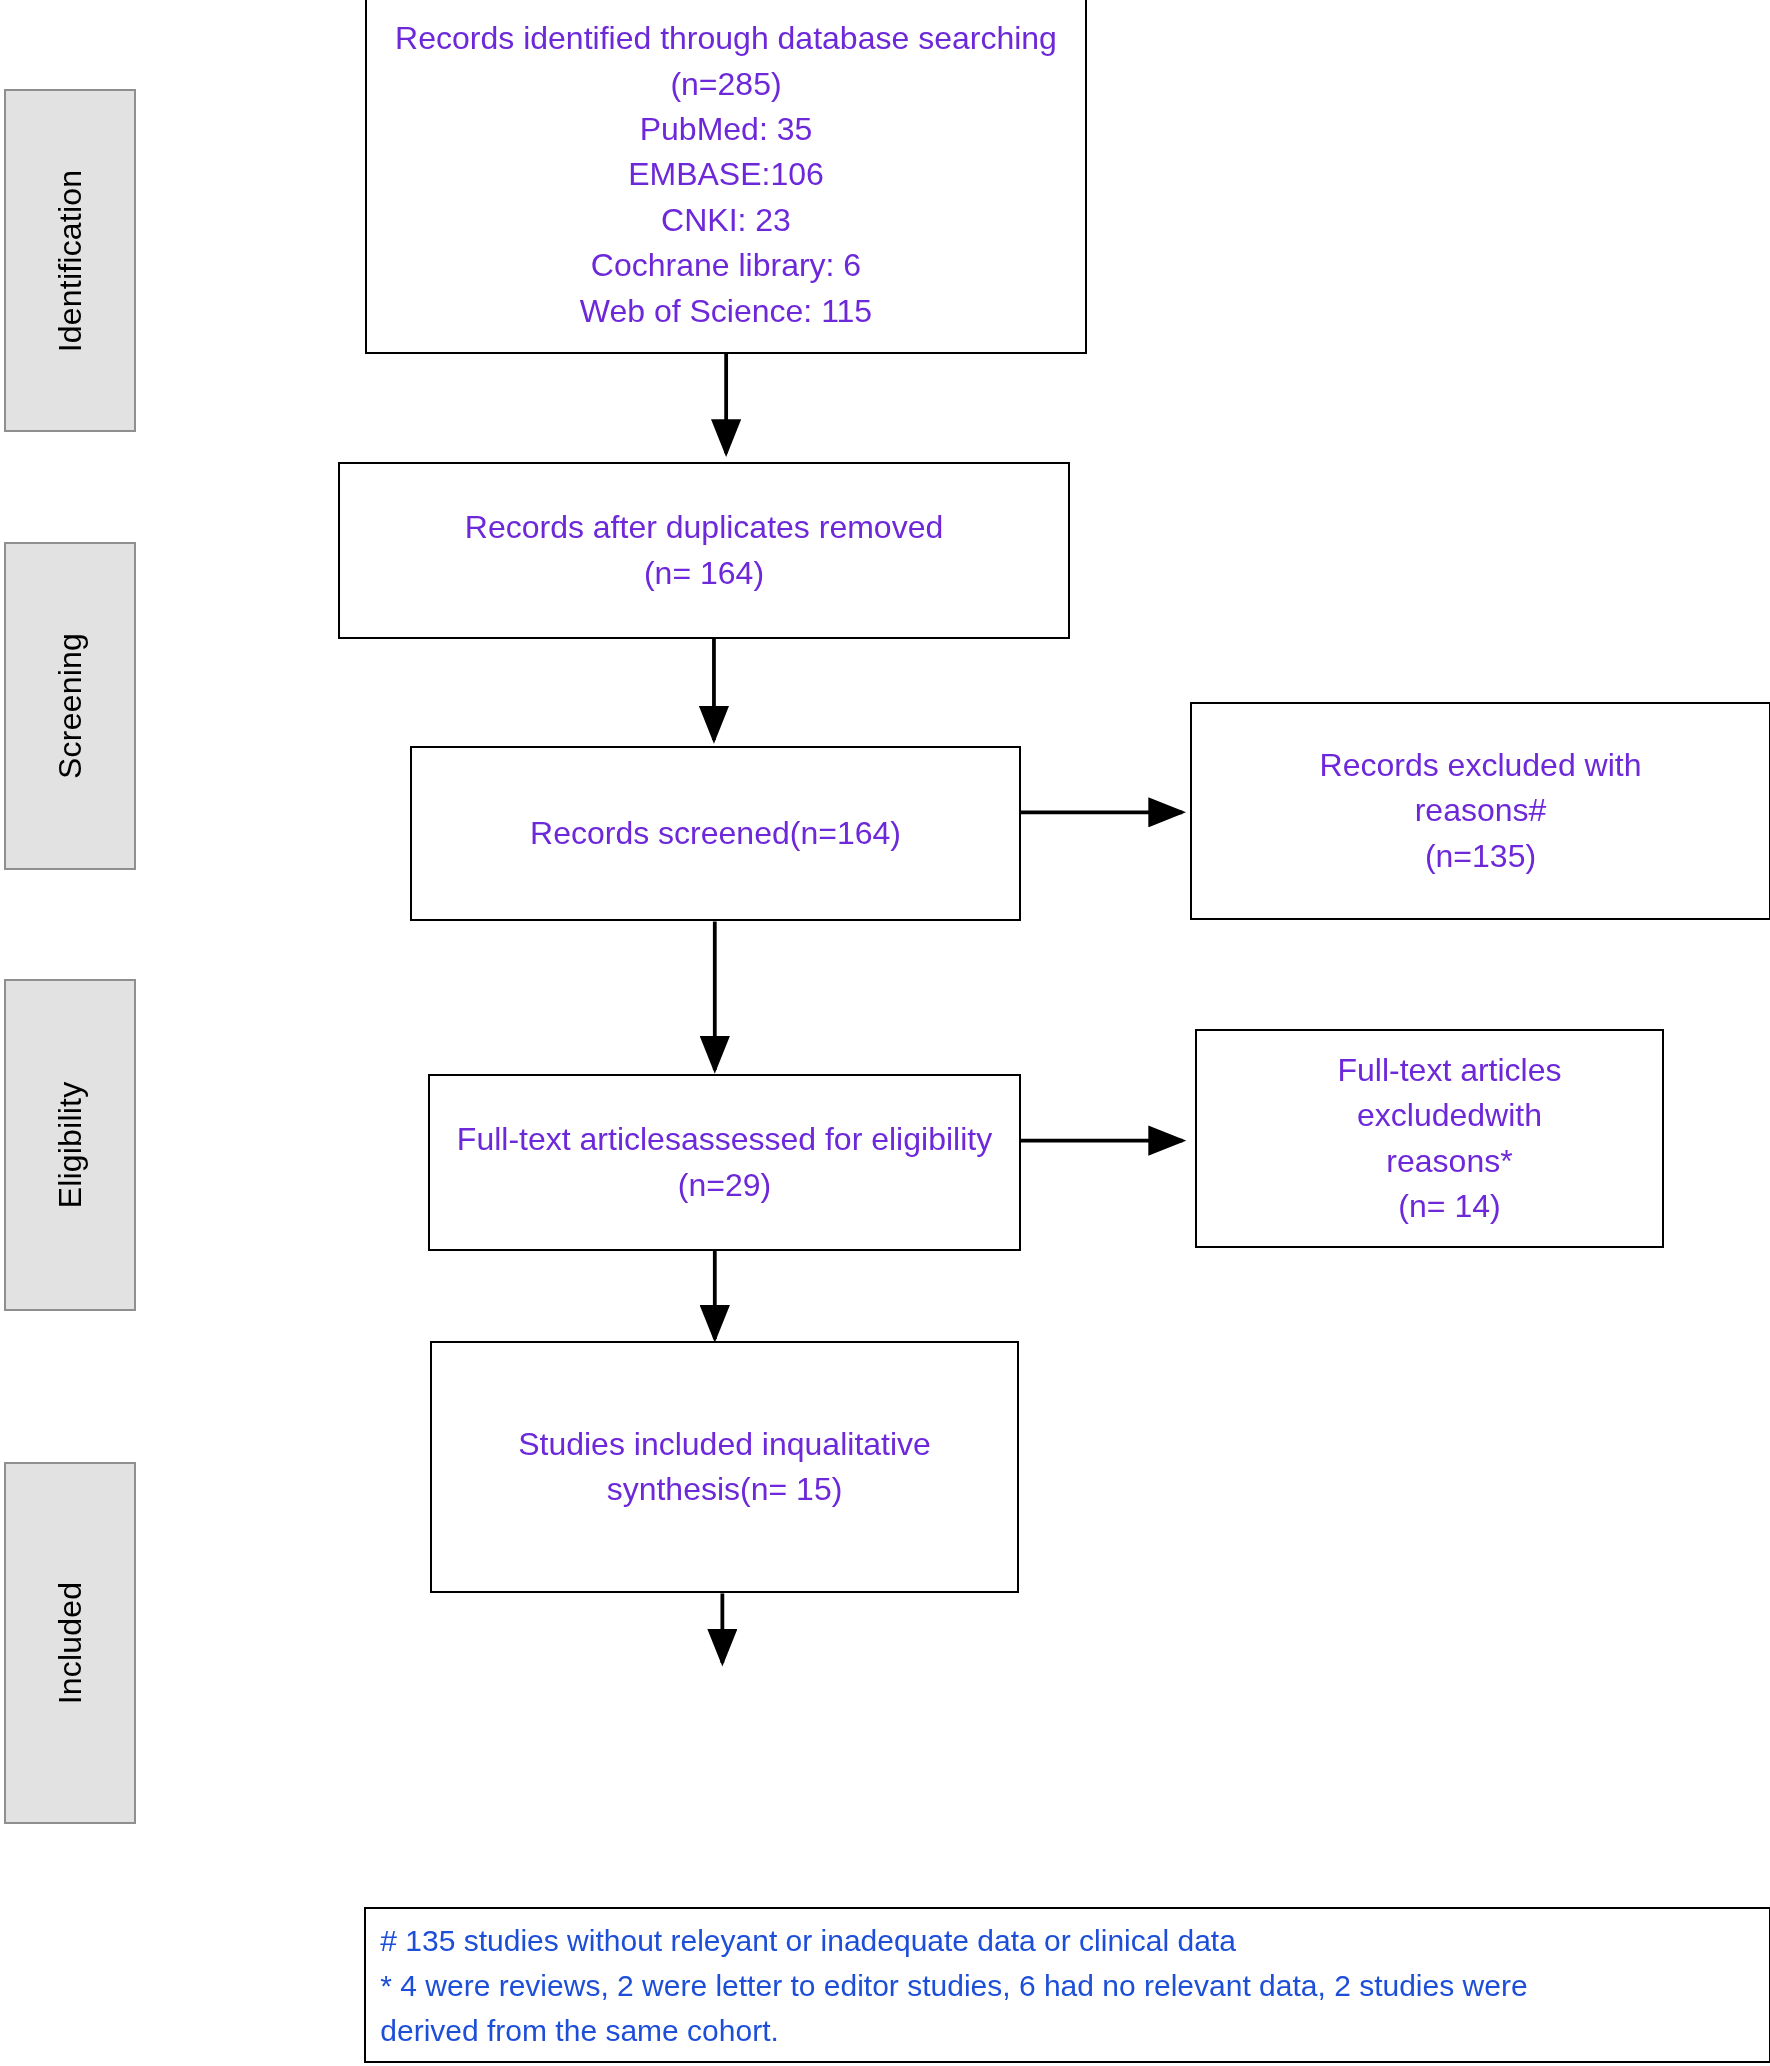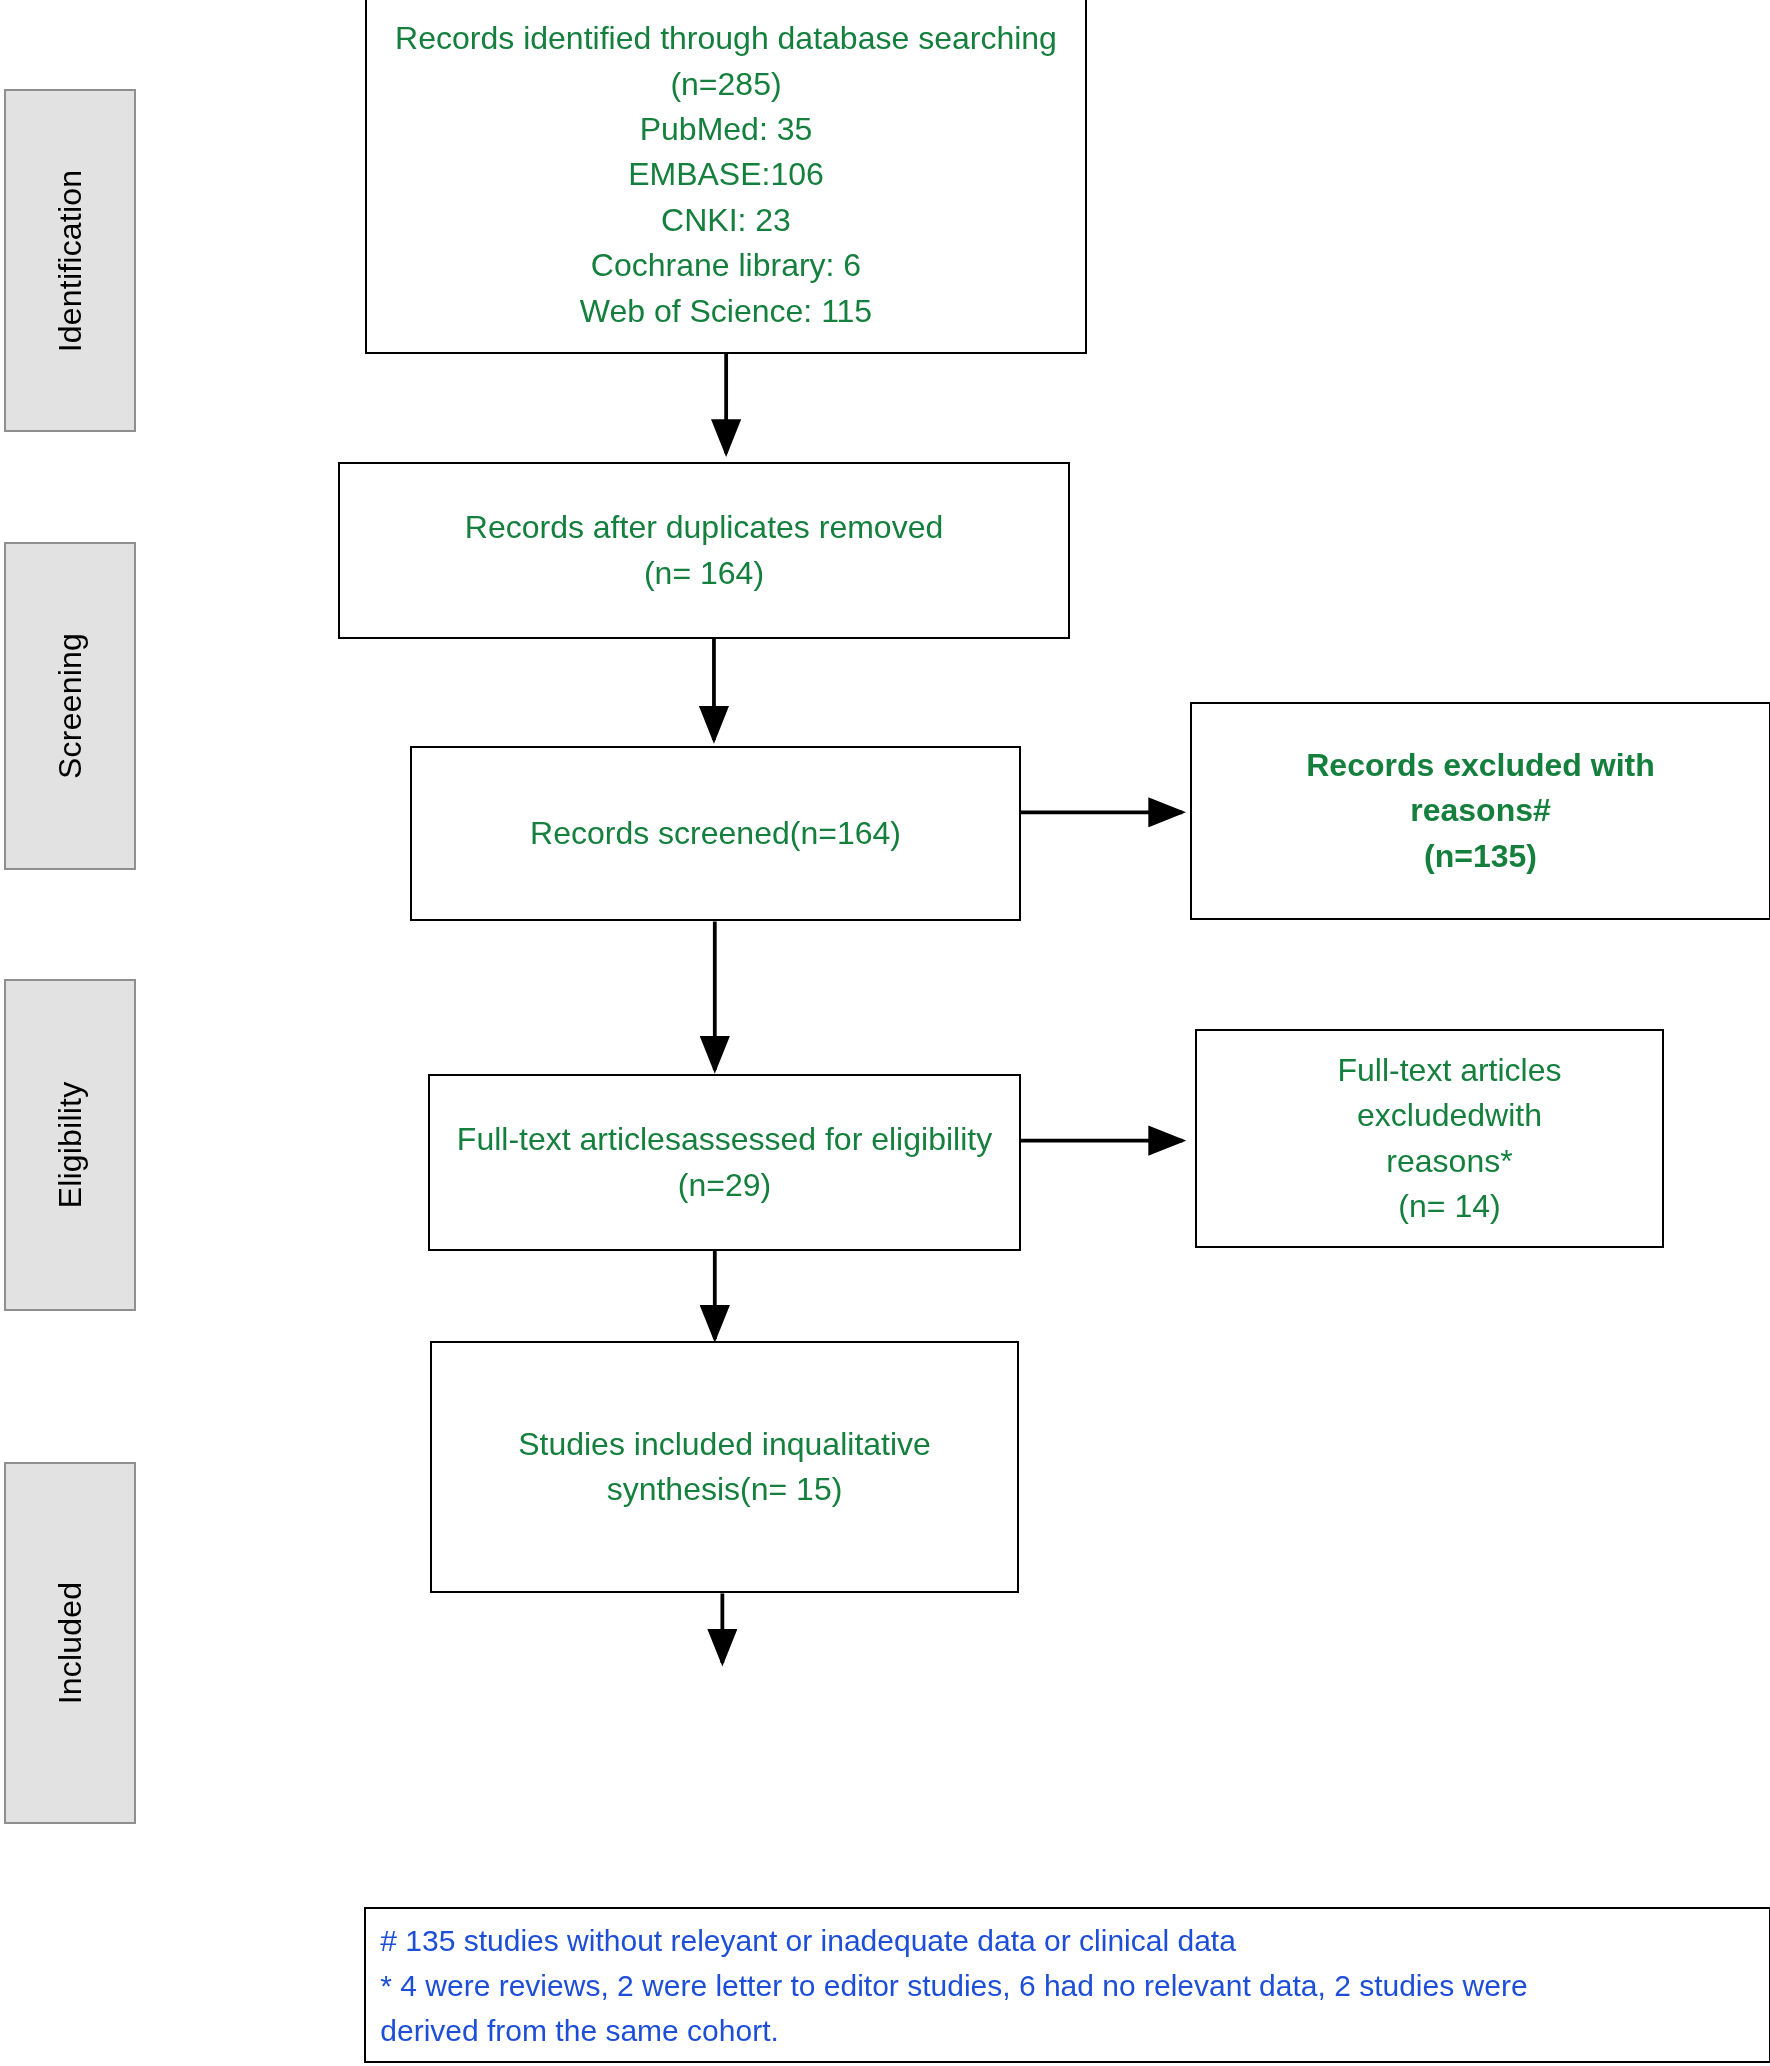--- a/index.html
+++ b/index.html
@@ -46,21 +46,21 @@
     border: 2.9px solid #000000;
     box-sizing: border-box;
     display: flex;
     align-items: center;
     justify-content: center;
     text-align: center;
   }
   .flow-box .box-text {
     font-size: 32px;
     line-height: 1.42;
-    color: #15803d;
+    color: #6d28d9;
     white-space: pre-line;
     padding: 0 11px;
   }
 
   
   .note-box {
     position: absolute;
     background: #ffffff;
     border: 2.9px solid #000000;
     box-sizing: border-box;
@@ -159,21 +159,21 @@
 
   <div class="flow-box" style="left:338px; top:462px; width:732px; height:177px;">
     <span class="box-text">Records after duplicates removed
 (n= 164)</span>
   </div>
 
   <div class="flow-box" style="left:410px; top:746px; width:611px; height:175px;">
     <span class="box-text">Records screened(n=164)</span>
   </div>
 
-  <div class="flow-box" style="left:1190px; top:702px; width:581px; height:218px;font-weight:bold;">
+  <div class="flow-box" style="left:1190px; top:702px; width:581px; height:218px;">
     <span class="box-text">Records excluded with
 reasons#
 (n=135)</span>
   </div>
 
   <div class="flow-box" style="left:428px; top:1074px; width:593px; height:177px;justify-content:center;">
     <span class="box-text">Full-text articlesassessed for eligibility
 (n=29)</span>
   </div>
 

